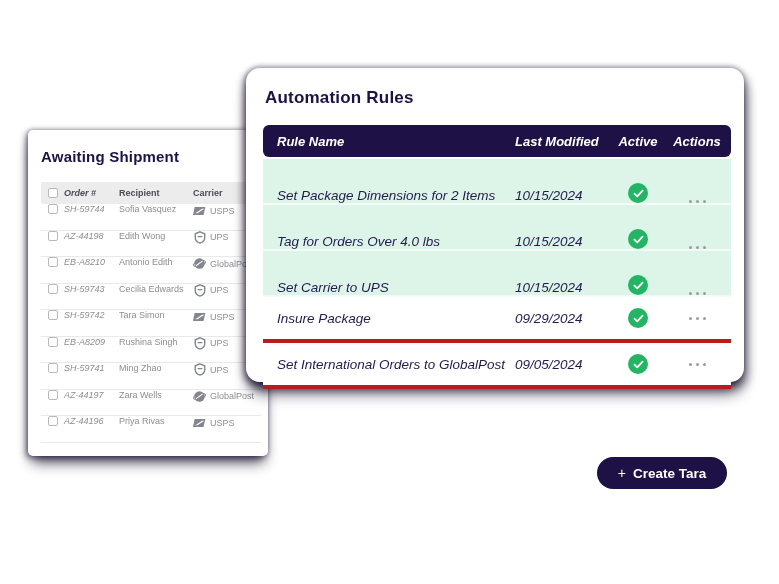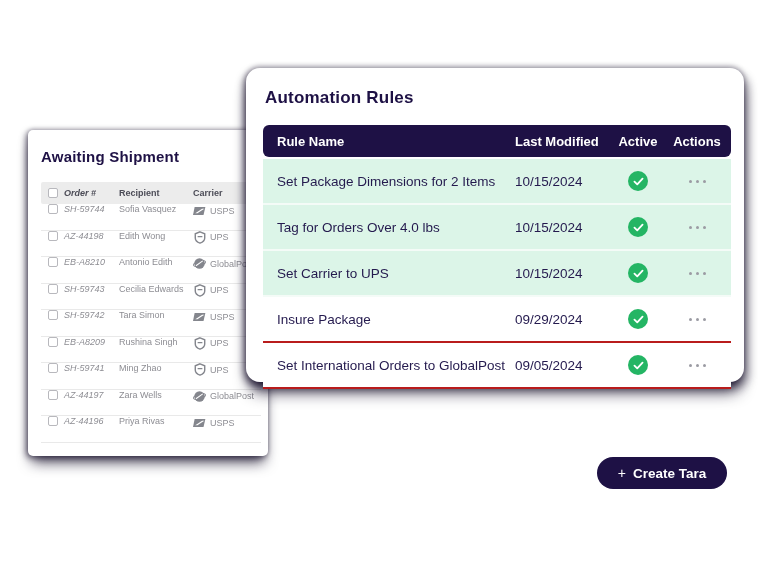--- a/index.html
+++ b/index.html
@@ -33,27 +33,27 @@
   }
   .as-cb-cell { width:23px; display:flex; justify-content:flex-start; padding-left:7px; }
   .as-cb { width:10px; height:10px; border:1px solid #b8b8bd; border-radius:2px; background:#fff; }
   .as-col-order { width:55px;font-style:italic; }
   .as-col-recip { width:74px; }
   .as-col-carrier { display:flex; align-items:center; gap:4px; flex:1; }
   .cicon { display:inline-flex; width:13px; height:13px; align-items:center; justify-content:center; flex:0 0 auto; }
 
   
   .ar-title { position:absolute; left:19px; top:20px; font-size:17px; font-weight:700; color:#1e1145; letter-spacing:.2px; }
-  .ar-table { position:absolute; left:17px; top:57px; width:468px; }
+  .ar-table { position:absolute; left:17px; top:57px; width:468px;font-style:italic; }
   .ar-head {
     display:flex; align-items:center; height:32px; background:#1e1145; border-radius:6px;
     color:#ffffff; font-size:13px; font-weight:600; margin-bottom:2px;
   }
-  .ar-row { display:flex; align-items:center; height:46px; font-size:13.5px; color:#241a4e; background:#fff; border-bottom:2px solid #b91c1c; }
-  .ar-row.hl { background:#dcf5e8; border-bottom:2px solid #f4fbf7; }
+  .ar-row { display:flex; align-items:center; height:46px; font-size:13.5px; color:#241a4e; background:#fff; border-bottom:4px solid #b91c1c; }
+  .ar-row.hl { background:#dcf5e8; border-bottom:2px solid #f4fbf7;align-items:flex-end; }
   .col-name { flex:1; padding-left:14px; }
   .col-mod  { width:98px; }
   .col-active { width:50px; display:flex; justify-content:center; }
   .col-actions { width:68px; display:flex; justify-content:center; }
   .check {
     width:20px; height:20px; border-radius:50%; background:#24b564;
     display:flex; align-items:center; justify-content:center;
   }
   .dots { display:inline-flex; gap:4px; cursor:pointer; }
   .dots i { width:3px; height:3px; border-radius:50%; background:#9b9ba3; }

